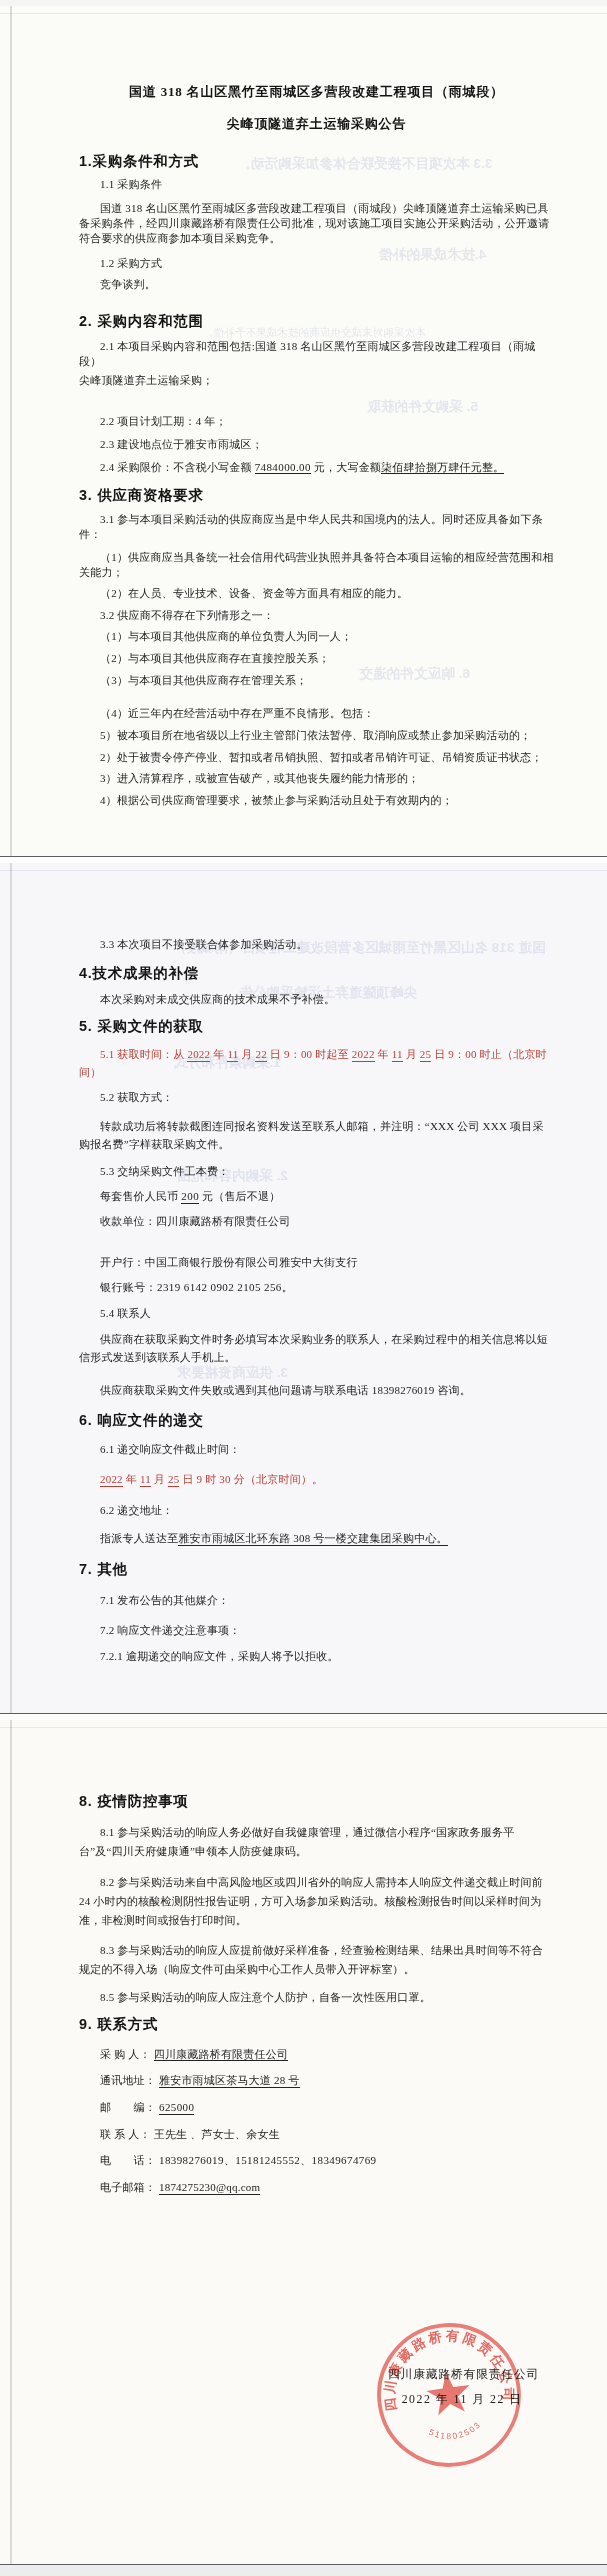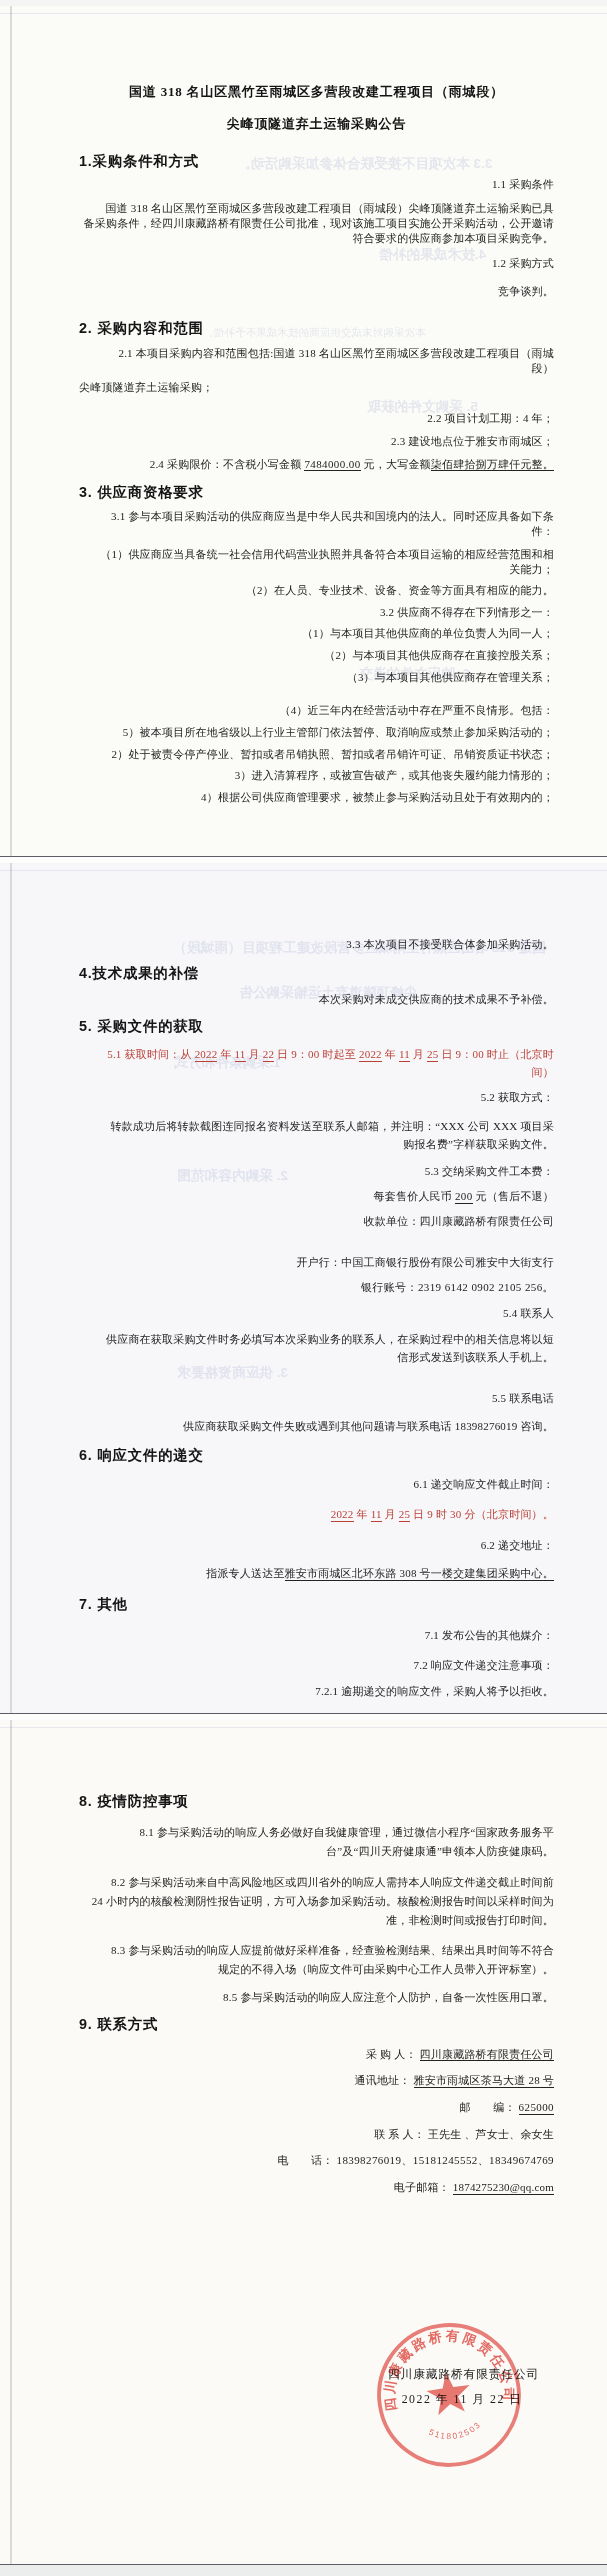--- a/index.html
+++ b/index.html
@@ -23,21 +23,21 @@
   .t2{margin:0 0 16.7px;}
 
   .h{font-family:"Liberation Sans","DejaVu Sans",sans-serif;font-weight:700;
      font-size:14.4px;line-height:20px;color:#151515;letter-spacing:0.8px;}
   .line{font-size:11px;line-height:15px;letter-spacing:0.2px;}
   .page2 .line,.page3 .line{line-height:16.7px;}
   .p{font-size:11px;letter-spacing:0.2px;}
   .page1 .p{line-height:15px;}
   .page2 .p{line-height:18px;}
   .page3 .p{line-height:19px;}
-  .ind{text-indent:21px;text-align:right;}
+  .ind{text-indent:21px;}
   .b{font-weight:400;}
   .u{border-bottom:0.8px solid currentColor;padding-bottom:0.8px;}
   .red{color:#bb4036;}
   .mono-num{letter-spacing:0.4px;}
 
   .row{font-size:11px;line-height:16.7px;margin:0 0 10px;letter-spacing:0.2px;}
   .row .val{margin-left:3px;}
 
   .ghost{position:absolute;transform:scaleX(-1);color:rgba(100,115,175,.15);
          filter:blur(0.4px);font-family:"Liberation Sans","DejaVu Sans",sans-serif;
@@ -62,26 +62,26 @@
     <div class="ghost" style="top:392px;right:129px">5. 采购文件的获取</div>
     <div class="ghost" style="top:659px;right:137px">6. 响应文件的递交</div>
 
     <div class="content">
       <div class="t1">国道 318 名山区黑竹至雨城区多营段改建工程项目（雨城段）</div>
       <div class="t2">尖峰顶隧道弃土运输采购公告</div>
 
       <div class="h" style="margin:0 0 6px">1.采购条件和方式</div>
       <div class="line ind" style="margin:0 0 9px">1.1 采购条件</div>
       <div class="p ind" style="margin:0 0 10.6px">国道 318 名山区黑竹至雨城区多营段改建工程项目（雨城段）尖峰顶隧道弃土运输采购已具备采购条件，经四川康藏路桥有限责任公司批准，现对该施工项目实施公开采购活动，公开邀请符合要求的供应商参加本项目采购竞争。</div>
-      <div class="line ind" style="margin:0 0 13px">1.2 采购方式</div>
+      <div class="line ind" style="margin:0 0 6px">1.2 采购方式</div>
       <div class="line ind" style="margin:0 0 19px">竞争谈判。</div>
 
       <div class="h" style="margin:0 0 7.6px">2. 采购内容和范围</div>
       <div class="p ind" style="margin:0 0 4.6px">2.1 本项目采购内容和范围包括:国道 318 名山区黑竹至雨城区多营段改建工程项目（雨城段）</div>
-      <div class="line" style="margin:0 0 16px">尖峰顶隧道弃土运输采购；</div>
+      <div class="line" style="margin:0 0 26px">尖峰顶隧道弃土运输采购；</div>
       <div class="line ind" style="margin:0 0 7.6px">2.2 项目计划工期：4 年；</div>
       <div class="line ind" style="margin:0 0 7.6px">2.3 建设地点位于雅安市雨城区；</div>
       <div class="line ind" style="margin:0 0 10px"><span>2.4 采购限价：不含税小写金额 </span><span class="u mono-num">7484000.00</span><span> 元，</span><span class="b">大写金额</span><span class="b u">柒佰肆拾捌万肆仟元整。</span></div>
 
       <div class="h" style="margin:0 0 7.6px">3. 供应商资格要求</div>
       <div class="p ind" style="margin:0 0 7.6px">3.1 参与本项目采购活动的供应商应当是中华人民共和国境内的法人。同时还应具备如下条件：</div>
       <div class="p ind" style="margin:0 0 6px">（1）供应商应当具备统一社会信用代码营业执照并具备符合本项目运输的相应经营范围和相关能力；</div>
       <div class="line ind" style="margin:0 0 6.8px">（2）在人员、专业技术、设备、资金等方面具有相应的能力。</div>
       <div class="line ind" style="margin:0 0 6.8px">3.2 供应商不得存在下列情形之一：</div>
       <div class="line ind" style="margin:0 0 6.8px">（1）与本项目其他供应商的单位负责人为同一人；</div>
@@ -113,22 +113,21 @@
       <div class="h" style="margin:0 0 9px">5. 采购文件的获取</div>
       <div class="p ind red" style="margin:0 0 8.3px"><span>5.1 获取时间：从 </span><span class="u">2022</span><span> 年 </span><span class="u">11</span><span> 月 </span><span class="u">22</span><span> 日 9：00 时起至 </span><span class="u">2022</span><span> 年 </span><span class="u">11</span><span> 月 </span><span class="u">25</span><span> 日 9：00 时止（北京时间）</span></div>
       <div class="line ind" style="margin:0 0 10.6px">5.2 获取方式：</div>
       <div class="p ind" style="margin:0 0 10px">转款成功后将转款截图连同报名资料发送至联系人邮箱，并注明：“XXX 公司 XXX 项目采购报名费”字样获取采购文件。</div>
       <div class="line ind" style="margin:0 0 9px">5.3 交纳采购文件工本费：</div>
       <div class="line ind" style="margin:0 0 8.3px"><span>每套售价人民币 </span><span class="u mono-num">200</span><span> 元（售后不退）</span></div>
       <div class="line ind" style="margin:0 0 24px">收款单位：四川康藏路桥有限责任公司</div>
       <div class="line ind" style="margin:0 0 8.3px">开户行：中国工商银行股份有限公司雅安中大街支行</div>
       <div class="line ind mono-num" style="margin:0 0 9px">银行账号：2319 6142 0902 2105 256。</div>
       <div class="line ind" style="margin:0 0 9px">5.4 联系人</div>
-      <div class="p ind" style="margin:0 0 24px">供应商在获取采购文件时务必填写本次采购业务的联系人，在采购过程中的相关信息将以短信形式发送到该联系人手机上。</div>
-      <div class="line ind" style="margin:0 0 10.6px">5.5 联系电话</div>
+      <div class="p ind" style="margin:0 0 16px">供应商在获取采购文件时务必填写本次采购业务的联系人，在采购过程中的相关信息将以短信形式发送到该联系人手机上。</div>
       <div class="line ind" style="margin:0 0 10.6px">供应商获取采购文件失败或遇到其他问题请与联系电话 18398276019 咨询。</div>
 
       <div class="h" style="margin:0 0 11.4px">6. 响应文件的递交</div>
       <div class="line ind" style="margin:0 0 13px">6.1 递交响应文件截止时间：</div>
       <div class="line ind red" style="margin:0 0 14.4px"><span class="u">2022</span><span> 年 </span><span class="u">11</span><span> 月 </span><span class="u">25</span><span> 日 9 时 30 分（北京时间）。</span></div>
       <div class="line ind" style="margin:0 0 11.4px">6.2 递交地址：</div>
       <div class="line ind" style="margin:0 0 12px"><span>指派专人送达至</span><span class="u b">雅安市雨城区北环东路 308 号一楼交建集团采购中心。</span></div>
 
       <div class="h" style="margin:0 0 13px">7. 其他</div>
       <div class="line ind" style="margin:0 0 13.7px">7.1 发布公告的其他媒介：</div>

